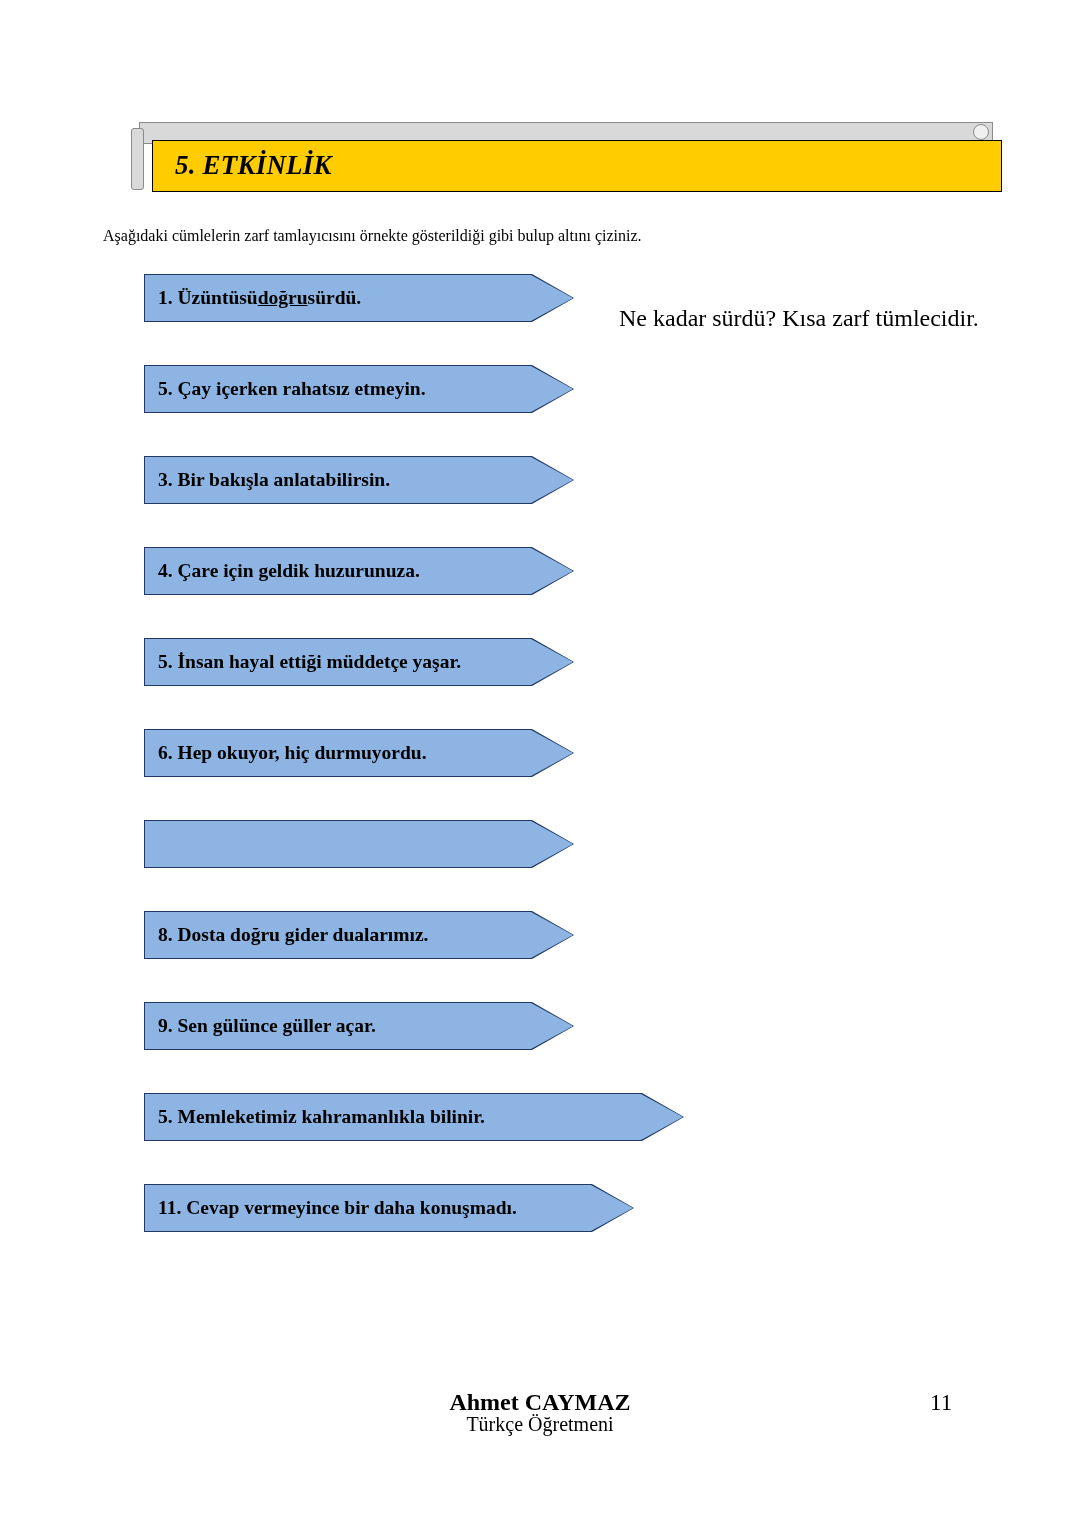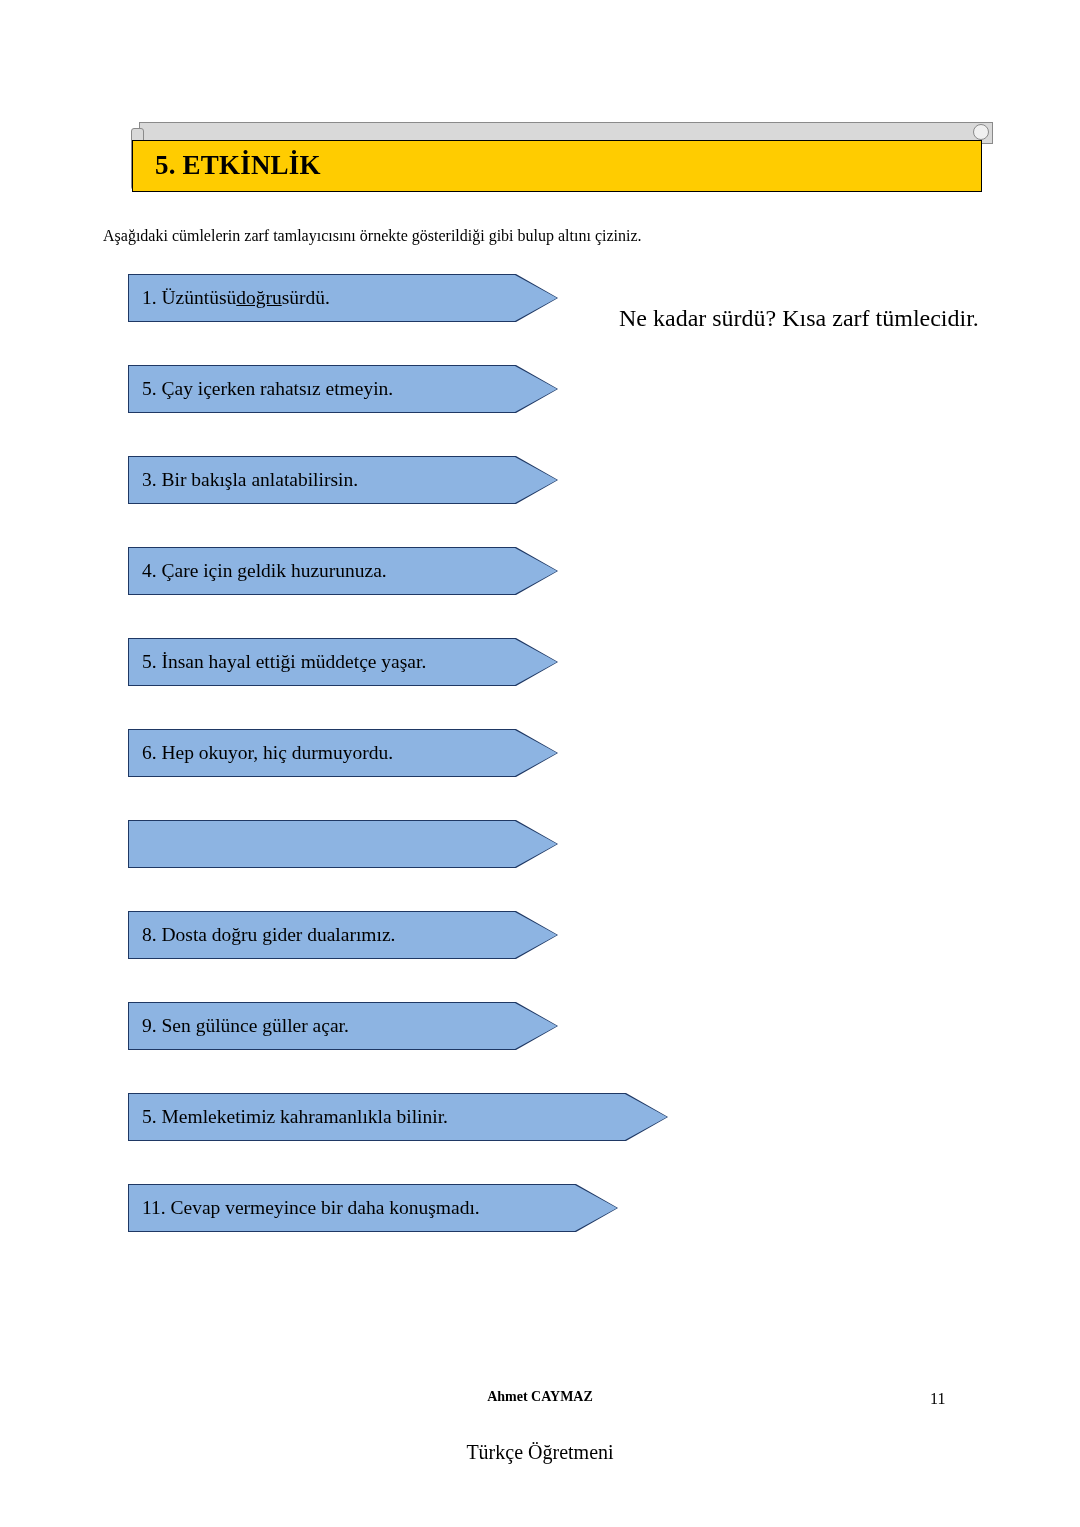--- a/index.html
+++ b/index.html
@@ -56,27 +56,28 @@
     top: 2px;
     width: 16px;
     height: 16px;
     background: #f0f0f0;
     border: 1px solid #8a8a8a;
     border-radius: 50%;
     box-sizing: border-box;
   }
   .banner {
     position: absolute;
-    left: 1px;
+    left: 21px;
     top: 18px;
     width: 850px;
     height: 52px;
     background: #ffcc00;
     border: 1px solid #000000;
     box-sizing: border-box;
+    font-style: italic;
   }
   .banner-title {
     position: absolute;
     left: 22px;
     top: 9px;
     font-size: 27px;
     font-weight: bold;
     letter-spacing: 0.2px;
   }
 
@@ -85,23 +86,24 @@
     position: absolute;
     left: 103px;
     top: 227px;
     font-size: 16px;
     white-space: nowrap;
   }
 
   
   .arrows {
     position: absolute;
-    left: 128px;
+    left: 144px;
     top: 274px;
     width: 700px;
+    font-weight: bold;
   }
   .arrow-row {
     position: relative;
     height: 91px;
   }
   .arrow-clip {
     position: absolute;
     left: 0;
     top: 0;
     height: 48px;
@@ -140,37 +142,36 @@
     white-space: nowrap;
   }
 
   
   .footer-name {
     position: absolute;
     left: 0;
     top: 1389px;
     width: 1080px;
     text-align: center;
-    font-size: 14px;
+    font-size: 24px;
     font-weight: bold;
   }
   .footer-role {
     position: absolute;
     left: 0;
     top: 1413px;
     width: 1080px;
     text-align: center;
     font-size: 20px;
-    margin-top: 28px;
   }
   .page-number {
     position: absolute;
     left: 930px;
     top: 1390px;
-    font-size: 16px;
+    font-size: 23px;
   }
 </style>
 </head>
 <body>
 
 <div class="page">
 
   <div class="banner-wrap">
     <div class="banner-shadow"></div>
     <div class="banner-pin-left"></div>

